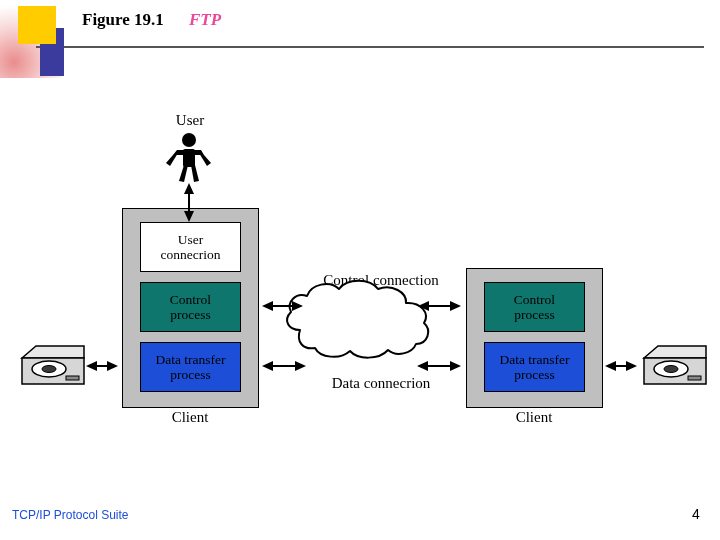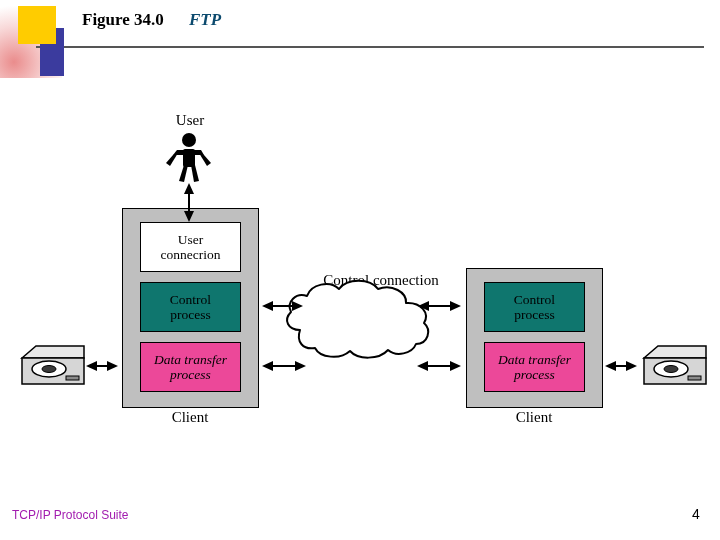--- a/index.html
+++ b/index.html
@@ -53,31 +53,31 @@
     color: #000000;
     z-index: 4;
   }
   .fig-subtitle {
     position: absolute;
     left: 189px; top: 10px;
     font-family: "Liberation Serif", serif;
     font-weight: bold;
     font-style: italic;
     font-size: 17px;
-    color: #0c4a6e;
+    color: #ec4899;
     z-index: 4;
   }
 
   
   .footer-left {
     position: absolute;
     left: 12px; top: 508px;
     font-family: "Liberation Sans", sans-serif;
     font-size: 12px;
-    color: #a21caf;
+    color: #1d4ed8;
   }
   .footer-right {
     position: absolute;
     left: 692px; top: 506px;
     font-family: "Liberation Sans", sans-serif;
     font-size: 14px;
     color: #000000;
   }
 
   
@@ -105,21 +105,21 @@
     align-items: center;
     justify-content: center;
     text-align: center;
     font-family: "Liberation Serif", serif;
     font-size: 13.5px;
     line-height: 15px;
     color: #000000;
   }
   .inner-white { background: #FFFFFF; }
   .inner-yellow { background: #0f766e; }
-  .inner-cyan { background: #ec4899; font-style: italic; }
+  .inner-cyan { background: #1d4ed8; }
 
   .cloud-text {
     position: absolute;
     font-family: "Liberation Serif", serif;
     font-size: 14px;
     color: #000000;
   }
 
   svg.overlay {
     position: absolute;
@@ -128,21 +128,21 @@
     pointer-events: none;
   }
 </style>
 </head>
 <body>
 
 <div class="deco-fade"></div>
 <div class="deco-blue"></div>
 <div class="deco-orange"></div>
 <div class="header-rule"></div>
-<div class="fig-title">Figure 34.0</div>
+<div class="fig-title">Figure 19.1</div>
 <div class="fig-subtitle">FTP</div>
 
 <div class="diagram">
 
   <div class="label" style="left:150px; top:112px; width:80px;">User</div>
 
   <div class="host-box" style="left:122px; top:208px; width:135px; height:198px;"></div>
 
   <div class="inner-box inner-white" style="left:140px; top:222px; width:99px; height:48px;">
     <span>
@@ -179,20 +179,21 @@
   <div class="inner-box inner-cyan" style="left:484px; top:342px; width:99px; height:48px;">
     <span>
       <span>Data transfer</span><br>
       <span>process</span>
     </span>
   </div>
 
   <div class="label" style="left:492px; top:409px; width:84px;">Client</div>
 
   <div class="label" style="left:293px; top:272px; width:176px;">Control connection</div>
+  <div class="label" style="left:293px; top:375px; width:176px;">Data connecrion</div>
 
   <div class="cloud-text" style="left:335px; top:322px;">TCP/IP</div>
 
   <svg class="overlay" viewBox="0 0 720 540" xmlns="http://www.w3.org/2000/svg">
 
     <g fill="#000000">
       <circle cx="189" cy="140" r="7"></circle>
       <rect x="183" y="149" width="12" height="18" rx="2"></rect>
       <polygon points="177,150 201,150 204,155 173,155"></polygon>
       <polygon points="173,155 178,153 170,166 166,163"></polygon>

